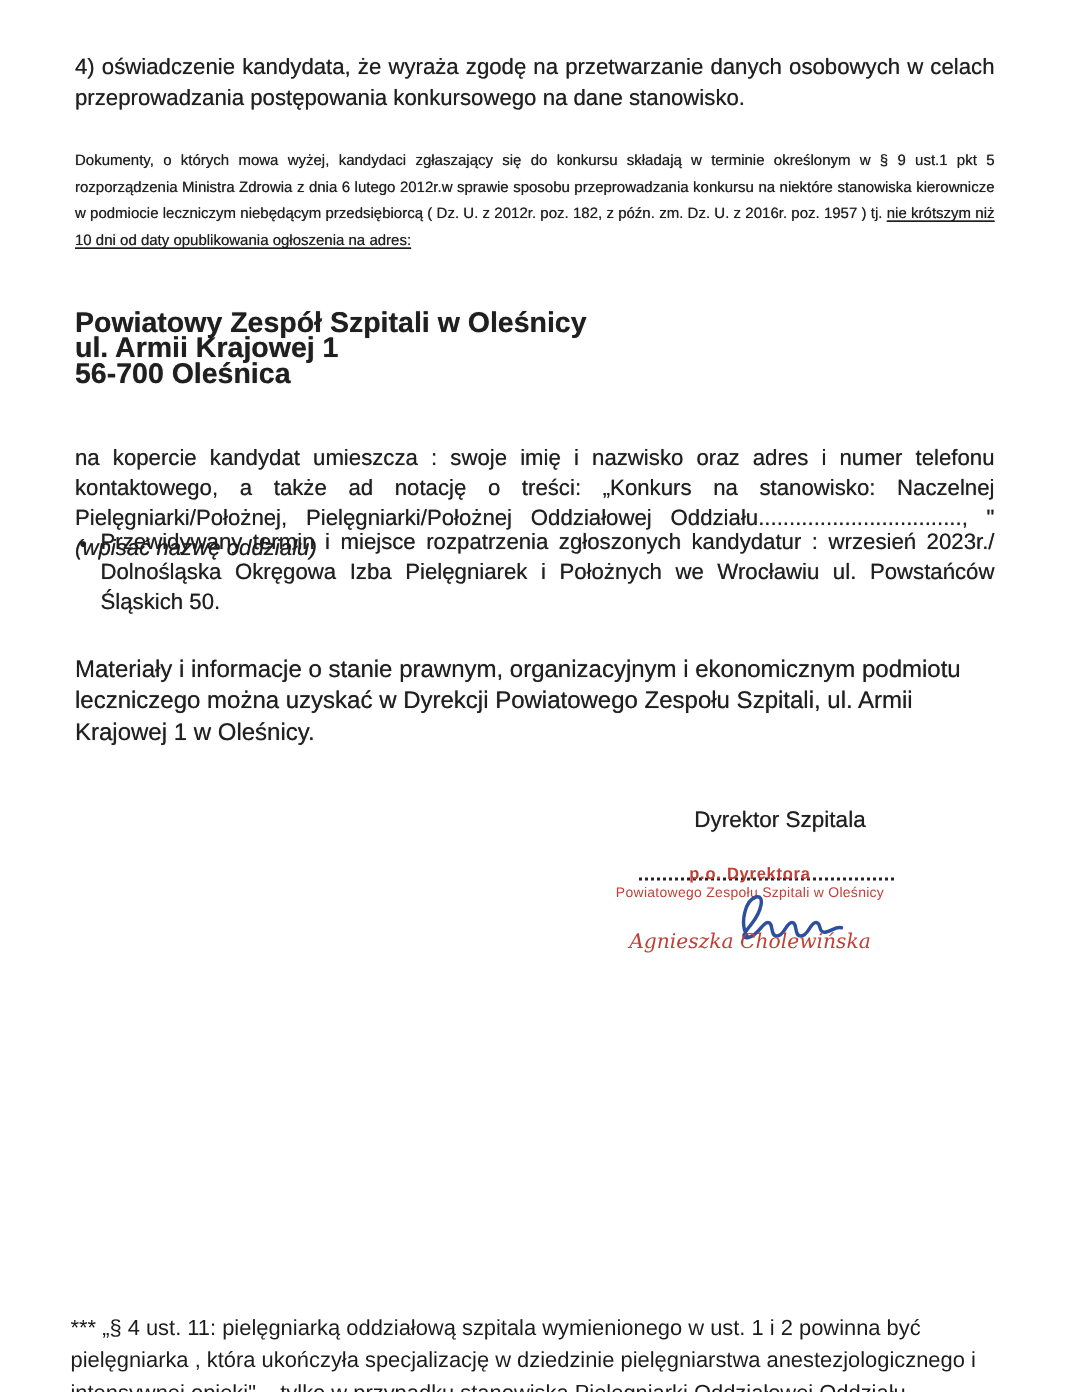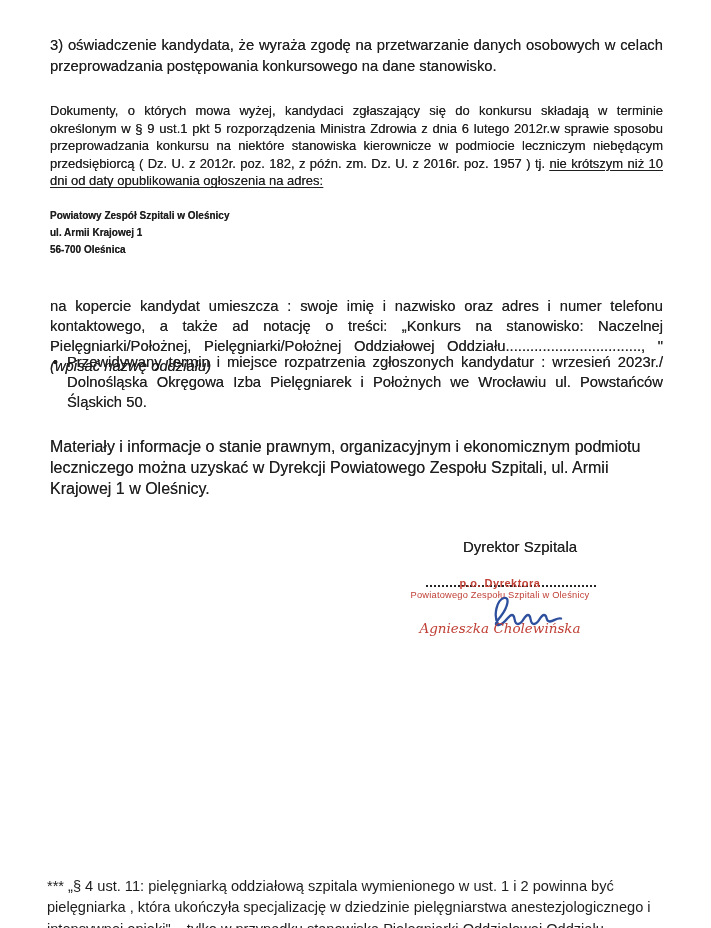--- a/index.html
+++ b/index.html
@@ -12,22 +12,22 @@
     overflow:hidden;
   }
   .scan{ text-shadow:0 0 .5px rgba(20,20,20,.75); }
   .blk{ position:absolute; }
   .just{ text-align:justify; }
   .b{ font-weight:normal; }
   .i{ font-style:italic; }
   .u{ text-decoration:underline; text-underline-offset:2px; }
 
   .p1{ left:50px; top:20px; width:613px; font-size:14.8px; line-height:21px; }
-  .p2{ left:50px; top:89px; width:613px; font-size:13px; line-height:17.6px; }
-  .addr{ left:50px; top:207px; font-size:10px; line-height:17px; font-weight:bold; }
+  .p2{ left:50px; top:89px; width:613px; font-size:10px; line-height:17.6px; }
+  .addr{ left:50px; top:207px; font-size:19px; line-height:17px; font-weight:bold; }
   .p4{ left:50px; top:281px; width:613px; font-size:14.8px; line-height:20px; }
   .bullet-row{ left:53px; top:352px; width:610px; font-size:14.8px; line-height:20px; }
   .bullet-row .txt{ display:block; padding-left:14px; text-align:justify; }
   .bullet-row .dot{ position:absolute; left:0; top:0; font-size:14px; }
   .p6{ left:50px; top:420px; width:613px; font-size:16px; line-height:21px; }
 
   .sig-title{ left:420px; top:538px; width:200px; text-align:center; font-size:15px; }
   .stamp{ left:400px; top:576px; width:200px; height:70px; }
   .stamp .dots{ position:absolute; left:26px; top:0px; width:170px; height:9px;
                 border-bottom:2px dotted #242424; }
@@ -42,21 +42,21 @@
               font-style:italic; font-size:13.5px; filter:blur(.2px); }
 
   .footnote{ left:47px; top:861px; width:618px; font-size:14.6px; line-height:21.5px;
              color:#1c1c1c; text-align:left; }
 </style>
 </head>
 <body>
 
 <div class="page">
 
-  <p class="blk p1 just scan"><span>3) oświadczenie kandydata, że wyraża zgodę na przetwarzanie danych osobowych w celach przeprowadzania postępowania konkursowego na dane stanowisko.</span></p>
+  <p class="blk p1 just scan"><span>4) oświadczenie kandydata, że wyraża zgodę na przetwarzanie danych osobowych w celach przeprowadzania postępowania konkursowego na dane stanowisko.</span></p>
 
   <p class="blk p2 just scan"><span>Dokumenty, o których mowa wyżej, kandydaci zgłaszający się do konkursu składają w terminie określonym w § 9 ust.1 pkt 5 rozporządzenia Ministra Zdrowia z dnia 6 lutego 2012r.w sprawie sposobu przeprowadzania konkursu na niektóre stanowiska kierownicze w podmiocie leczniczym niebędącym przedsiębiorcą ( Dz. U. z 2012r. poz. 182, z późn. zm. Dz. U. z 2016r. poz. 1957 )  tj. </span><span class="u">nie krótszym niż 10 dni od daty opublikowania ogłoszenia na adres:</span></p>
 
   <div class="blk addr scan">
     <div>Powiatowy Zespół Szpitali w Oleśnicy</div>
     <div>ul. Armii Krajowej 1</div>
     <div>56-700 Oleśnica</div>
   </div>
 
   <p class="blk p4 just scan"><span class="b">na kopercie kandydat umieszcza</span><span> : swoje imię i nazwisko oraz adres i numer telefonu kontaktowego, a także ad notację o treści: „Konkurs na stanowisko: Naczelnej Pielęgniarki/Położnej, Pielęgniarki/Położnej Oddziałowej Oddziału................................., " </span><span class="i">(wpisać nazwę oddziału)</span></p>

